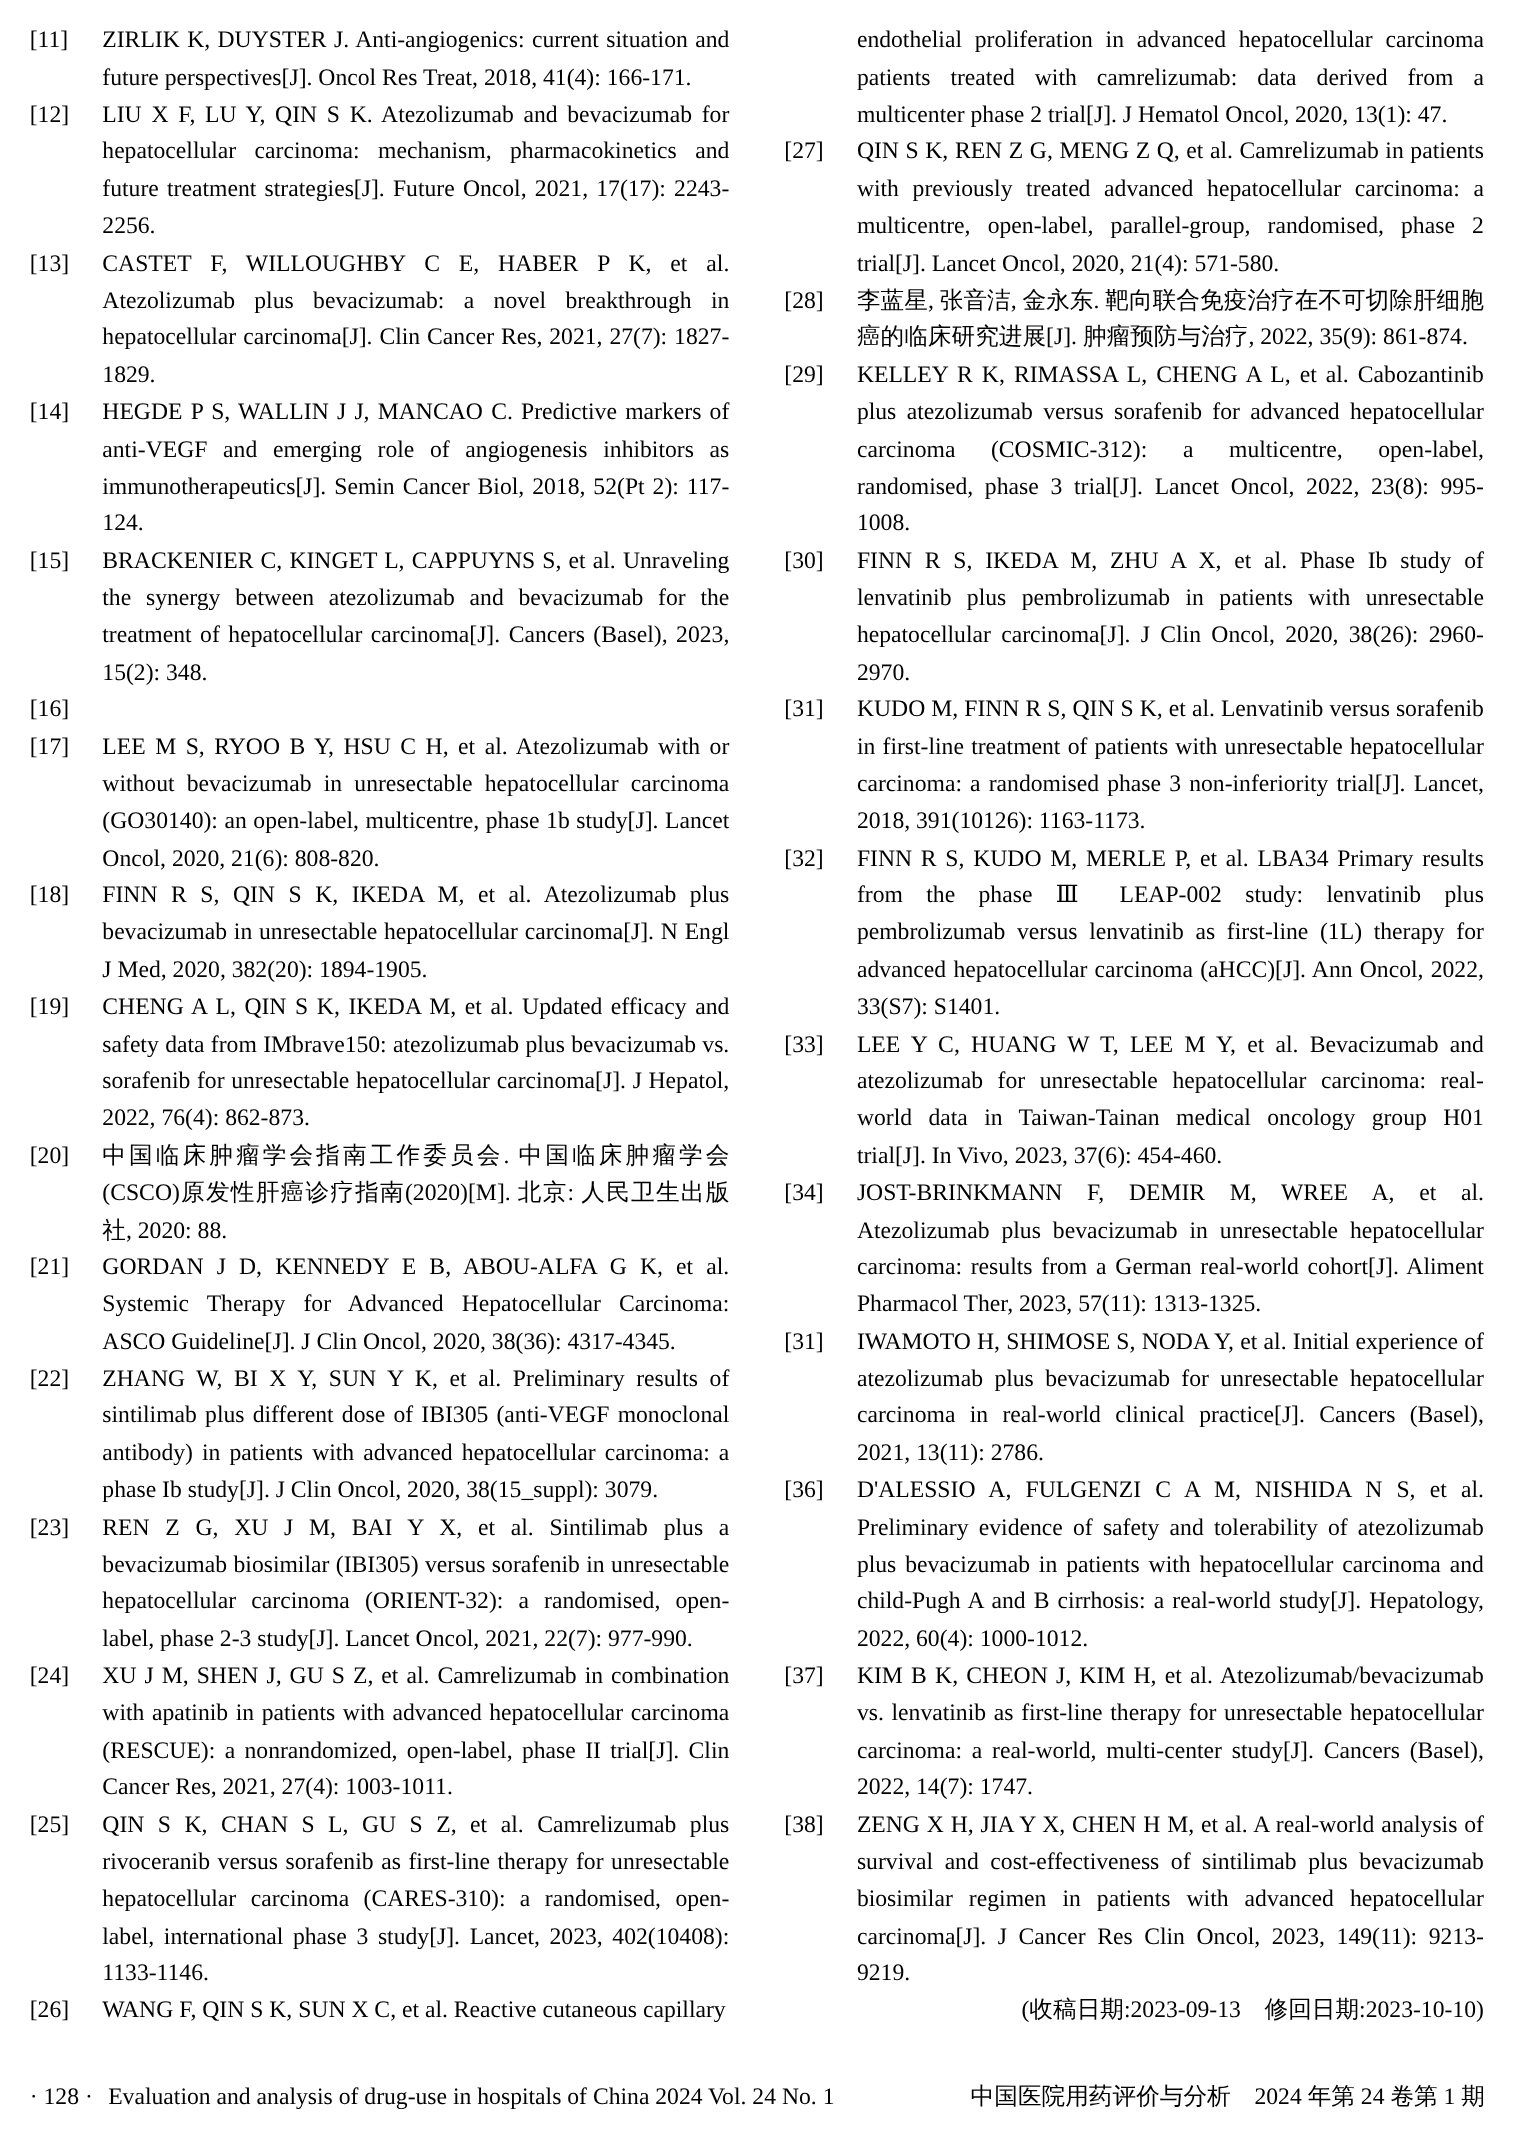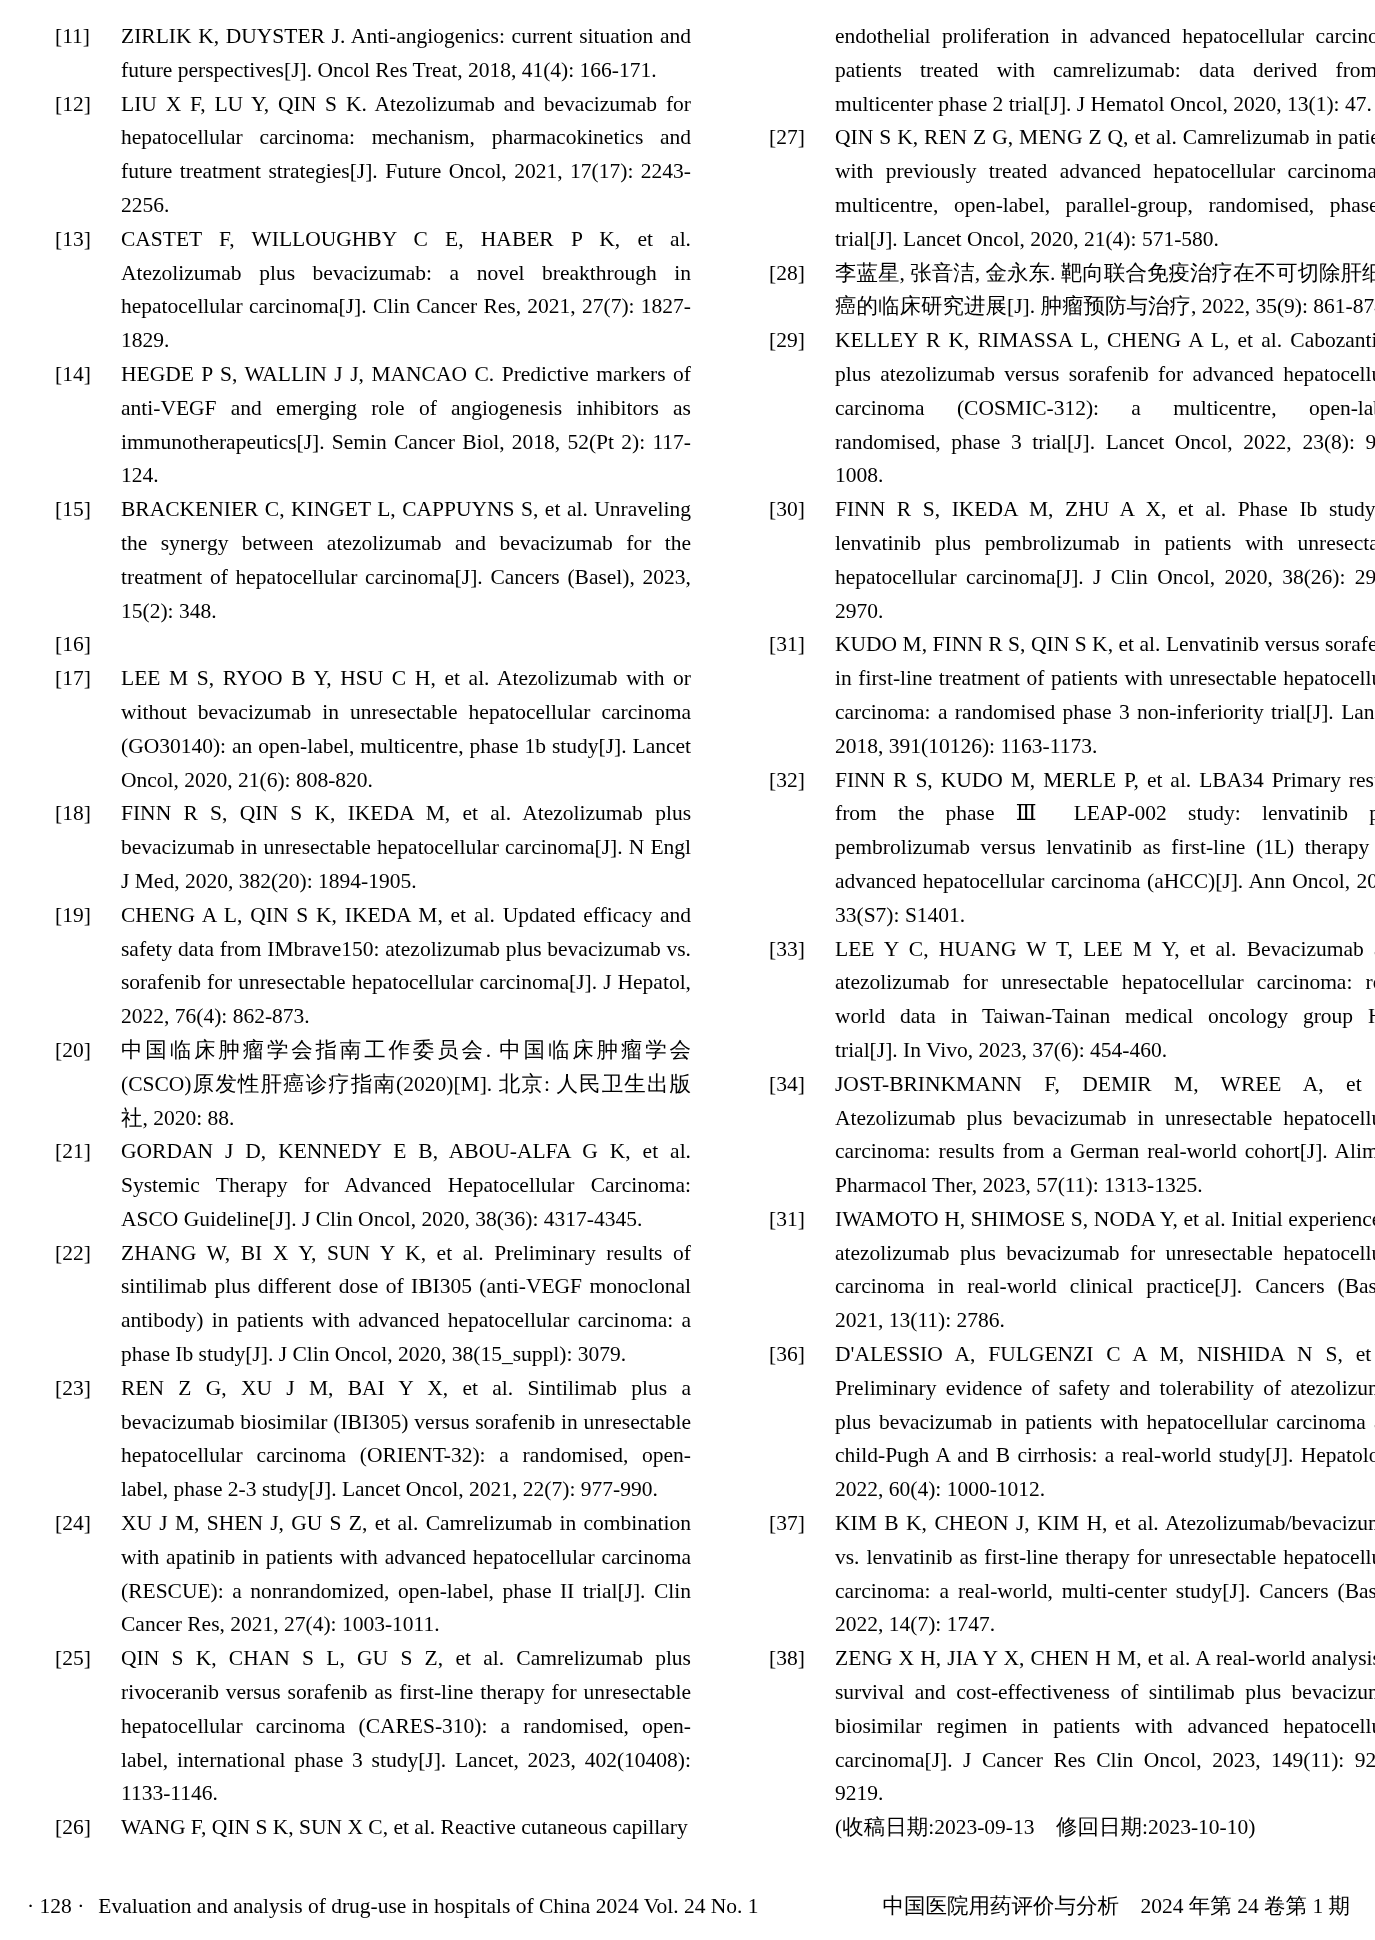--- a/index.html
+++ b/index.html
@@ -21,40 +21,39 @@
     position: absolute;
     top: 20px;
     left: 27px;
     width: 1323px;
     display: flex;
     gap: 50px;
   }
   .column {
     width: 636px;
     flex: 0 0 636px;
-    margin-left: 28px;
   }
   .ref {
     display: flex;
     line-height: 33.8px;
   }
   .ref-num {
     flex: 0 0 66px;
     white-space: nowrap;
   }
   .ref-text {
     flex: 1 1 auto;
     text-align: justify;
     text-justify: inter-word;
   }
   .ref.continuation .ref-num {
     
   }
   .ref.align-right .ref-text {
-    text-align: left;
+    text-align: right;
   }
   .footer {
     position: absolute;
     left: 27px;
     top: 1890px;
     width: 1323px;
     display: flex;
     justify-content: space-between;
     line-height: 33.8px;
     white-space: nowrap;

